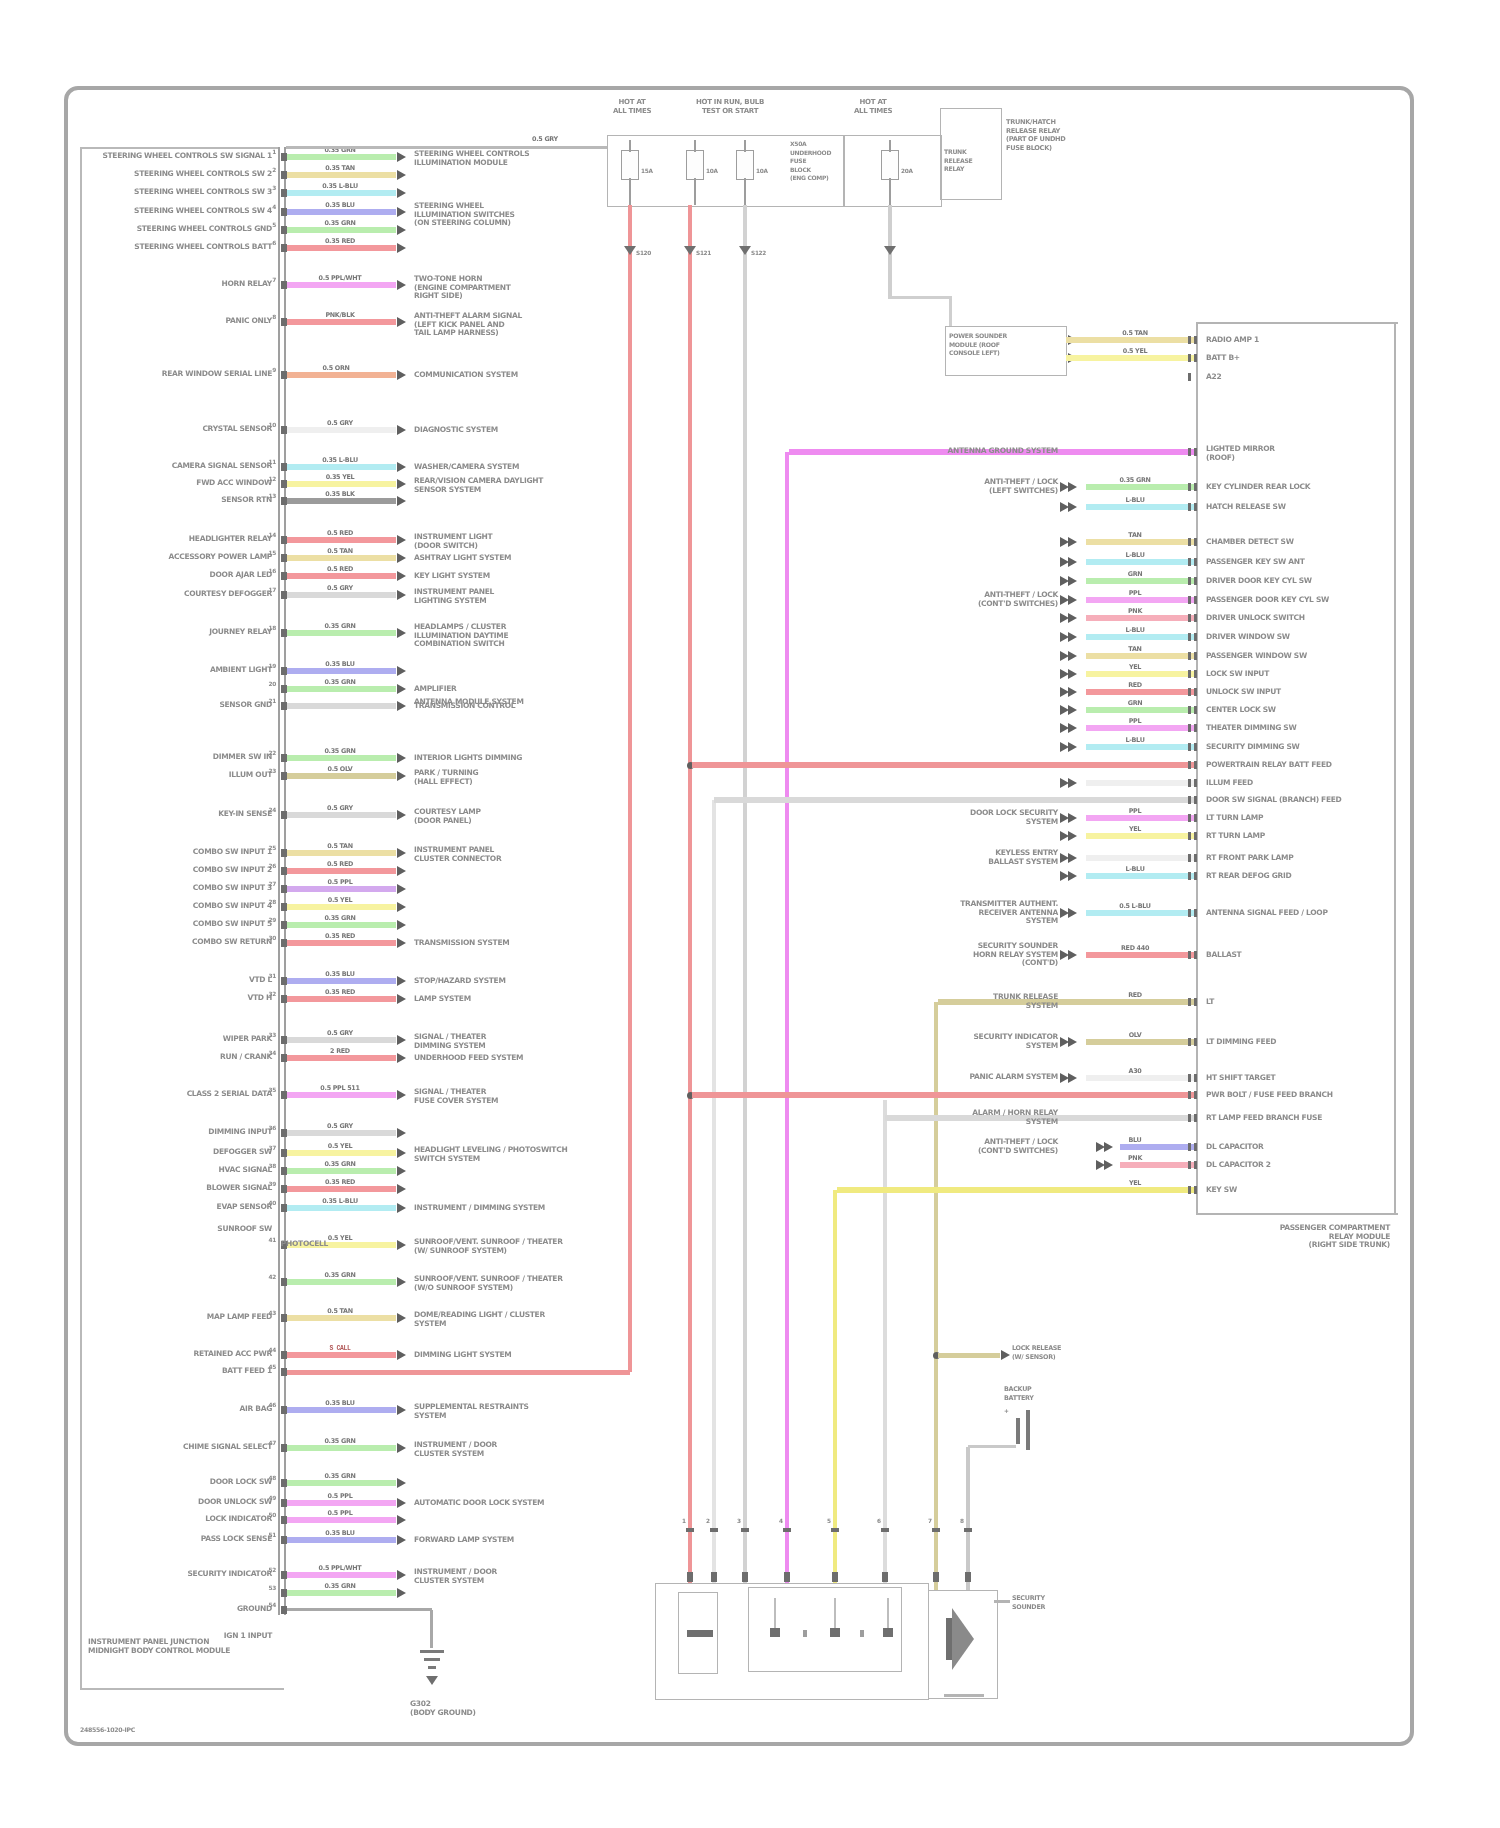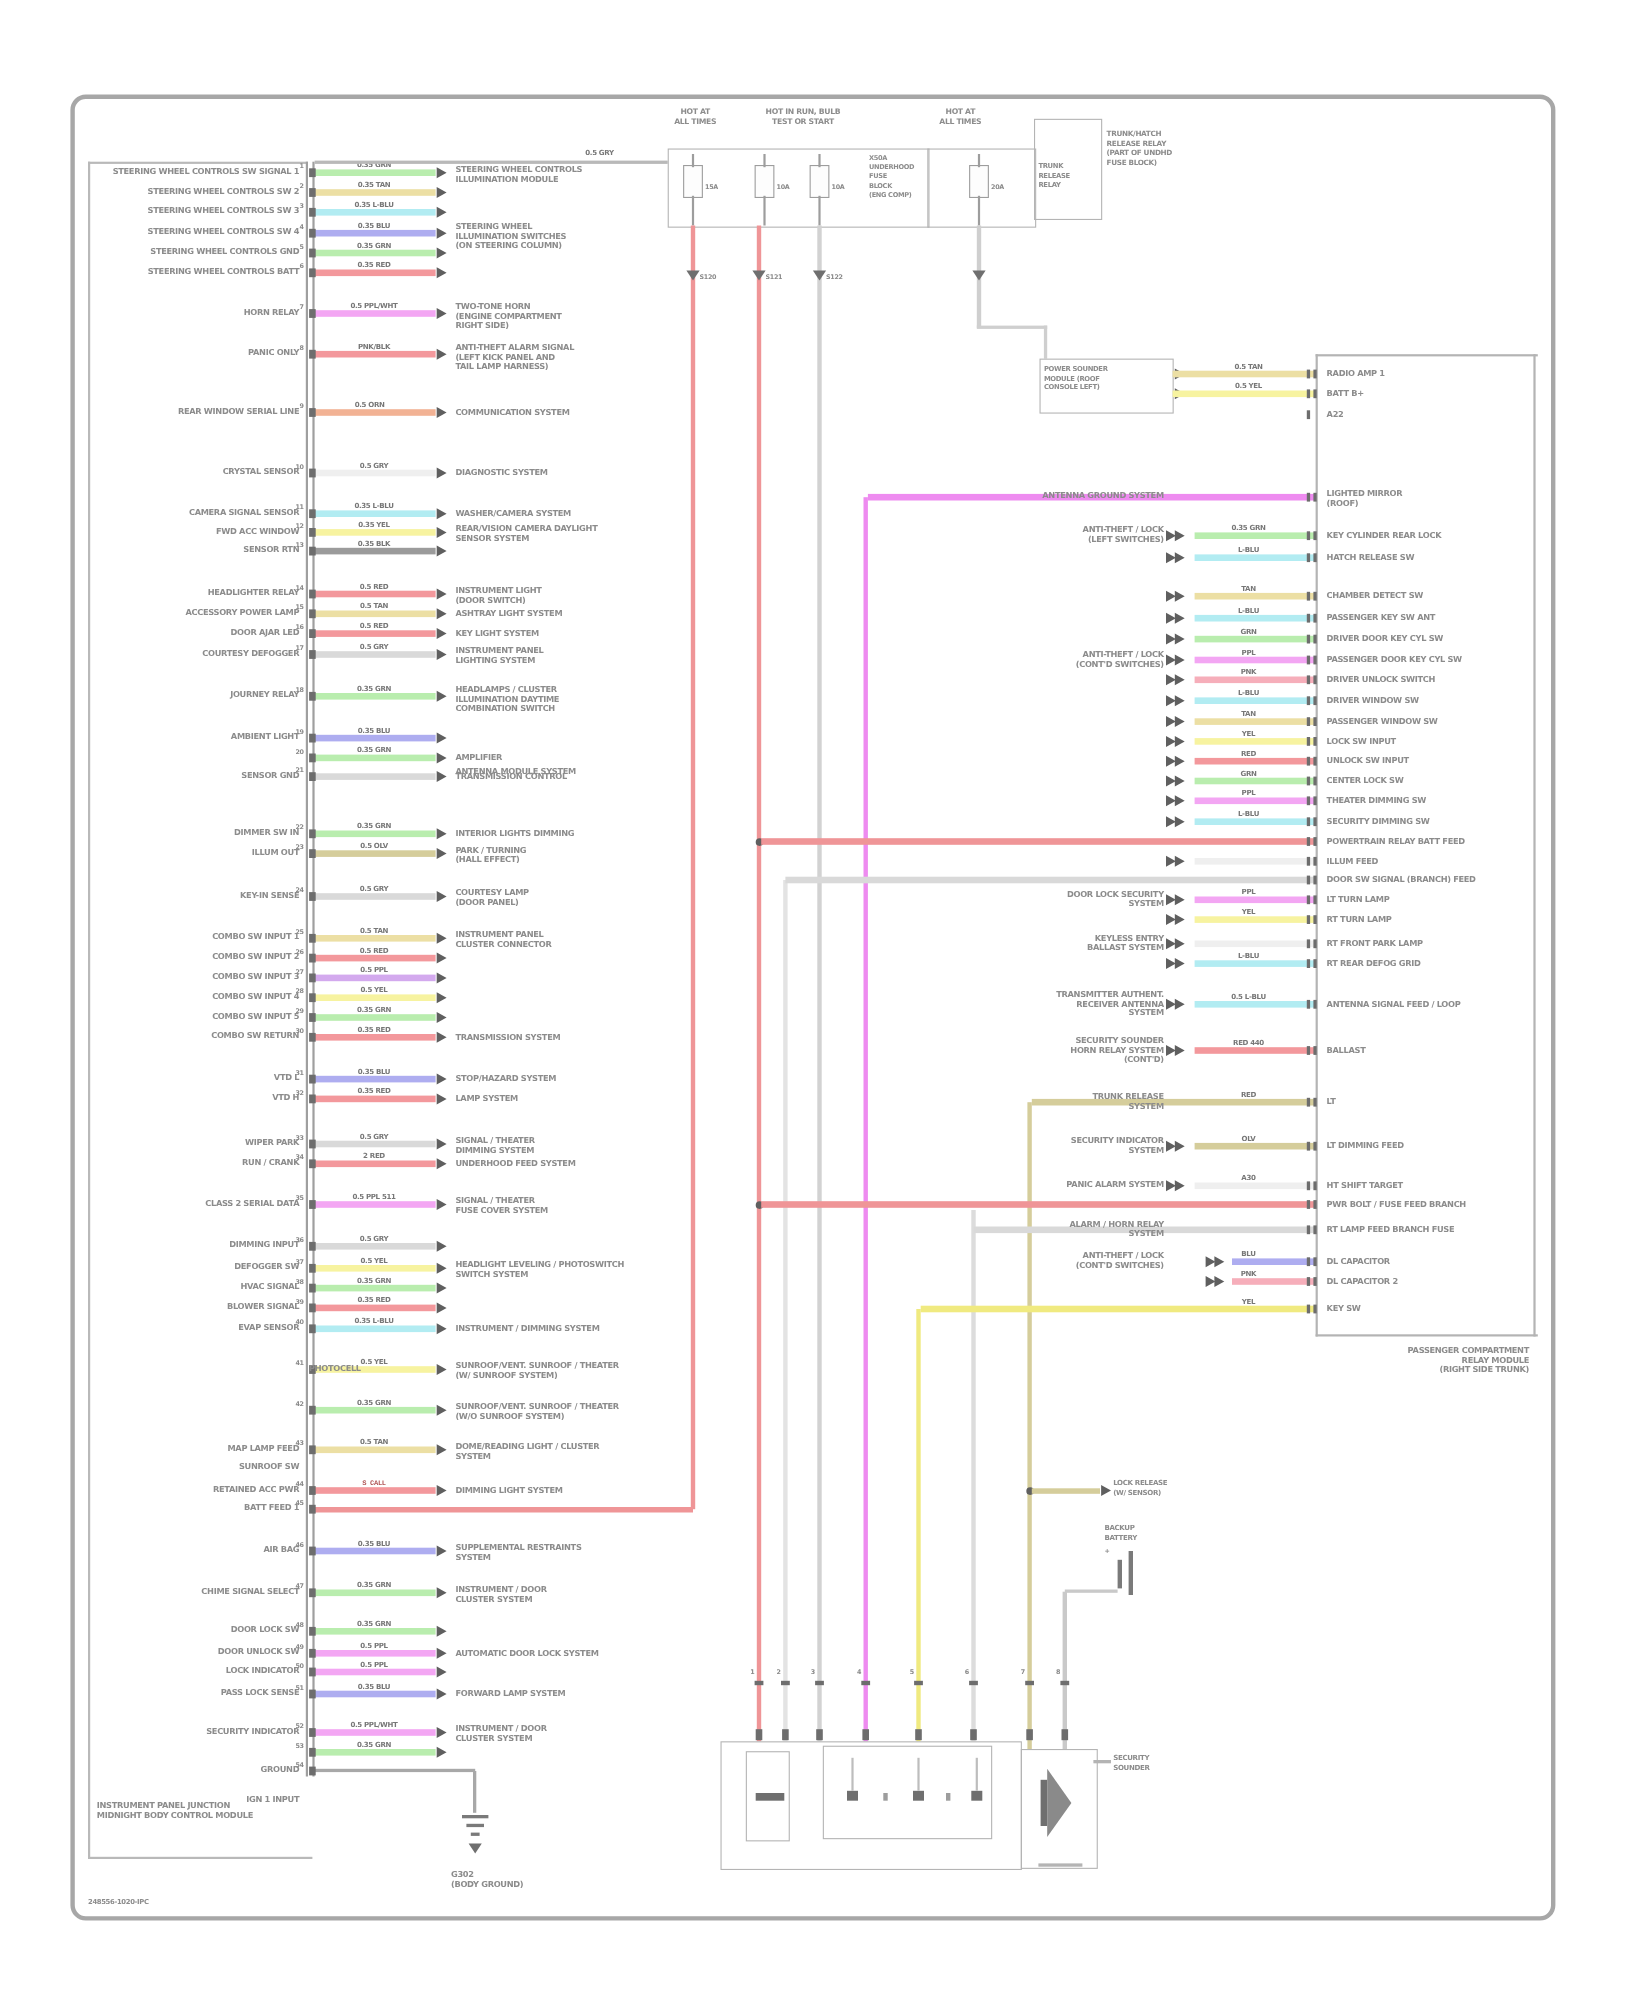--- a/index.html
+++ b/index.html
@@ -329,21 +329,21 @@
       <div class="tri" style="left: 397px; top: 1240px;"></div>
       <div class="code" style="left: 290px; width: 100px; top: 1235px;">0.5 YEL</div>
       <div class="lbl rt" style="right: 1172px; top: 1240px;">PHOTOCELL</div>
       <div class="tiny" style="right: 1224px; top: 1237px;">41</div>
       <div class="lbl" style="left: 414px; top: 1238px;">SUNROOF/VENT. SUNROOF / THEATER
 (W/ SUNROOF SYSTEM)</div>
       <div class="abs" style="left: 286px; top: 1279px; width: 110px; height: 6px; background: rgb(185, 237, 174);"></div>
       <div class="tick" style="left: 281px; top: 1278px; width: 6px; height: 8px;"></div>
       <div class="tri" style="left: 397px; top: 1277px;"></div>
       <div class="code" style="left: 290px; width: 100px; top: 1272px;">0.35 GRN</div>
-      <div class="lbl rt" style="right: 1228px; top: 1329px;">SUNROOF SW</div>
+      <div class="lbl rt" style="right: 1228px; top: 1225px;">SUNROOF SW</div>
       <div class="tiny" style="right: 1224px; top: 1274px;">42</div>
       <div class="lbl" style="left: 414px; top: 1275px;">SUNROOF/VENT. SUNROOF / THEATER
 (W/O SUNROOF SYSTEM)</div>
       <div class="abs" style="left: 286px; top: 1315px; width: 110px; height: 6px; background: rgb(236, 223, 164);"></div>
       <div class="tick" style="left: 281px; top: 1314px; width: 6px; height: 8px;"></div>
       <div class="tri" style="left: 397px; top: 1313px;"></div>
       <div class="code" style="left: 290px; width: 100px; top: 1308px;">0.5 TAN</div>
       <div class="lbl rt" style="right: 1228px; top: 1313px;">MAP LAMP FEED</div>
       <div class="tiny" style="right: 1224px; top: 1310px;">43</div>
       <div class="lbl" style="left: 414px; top: 1311px;">DOME/READING LIGHT / CLUSTER

